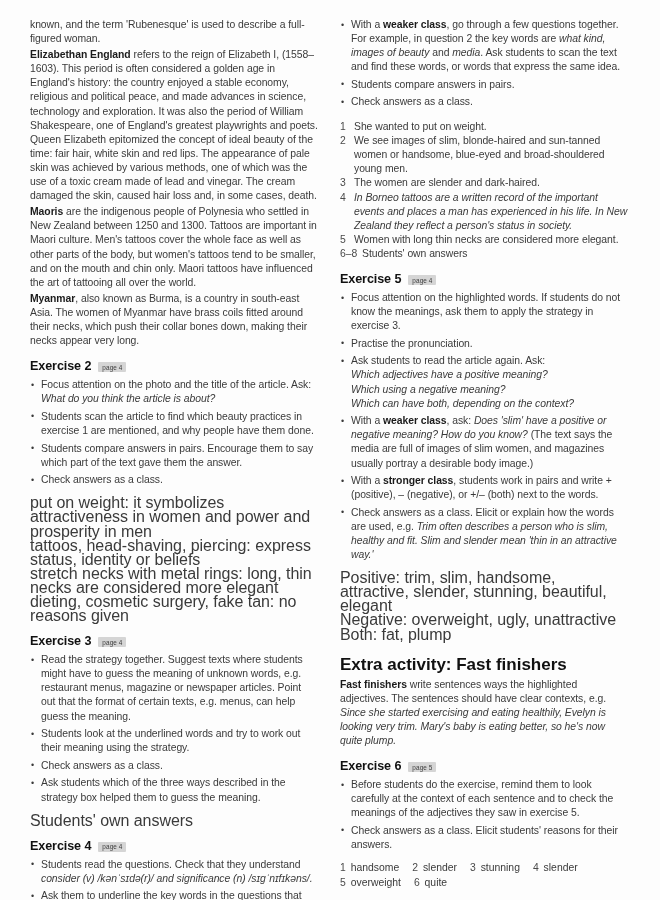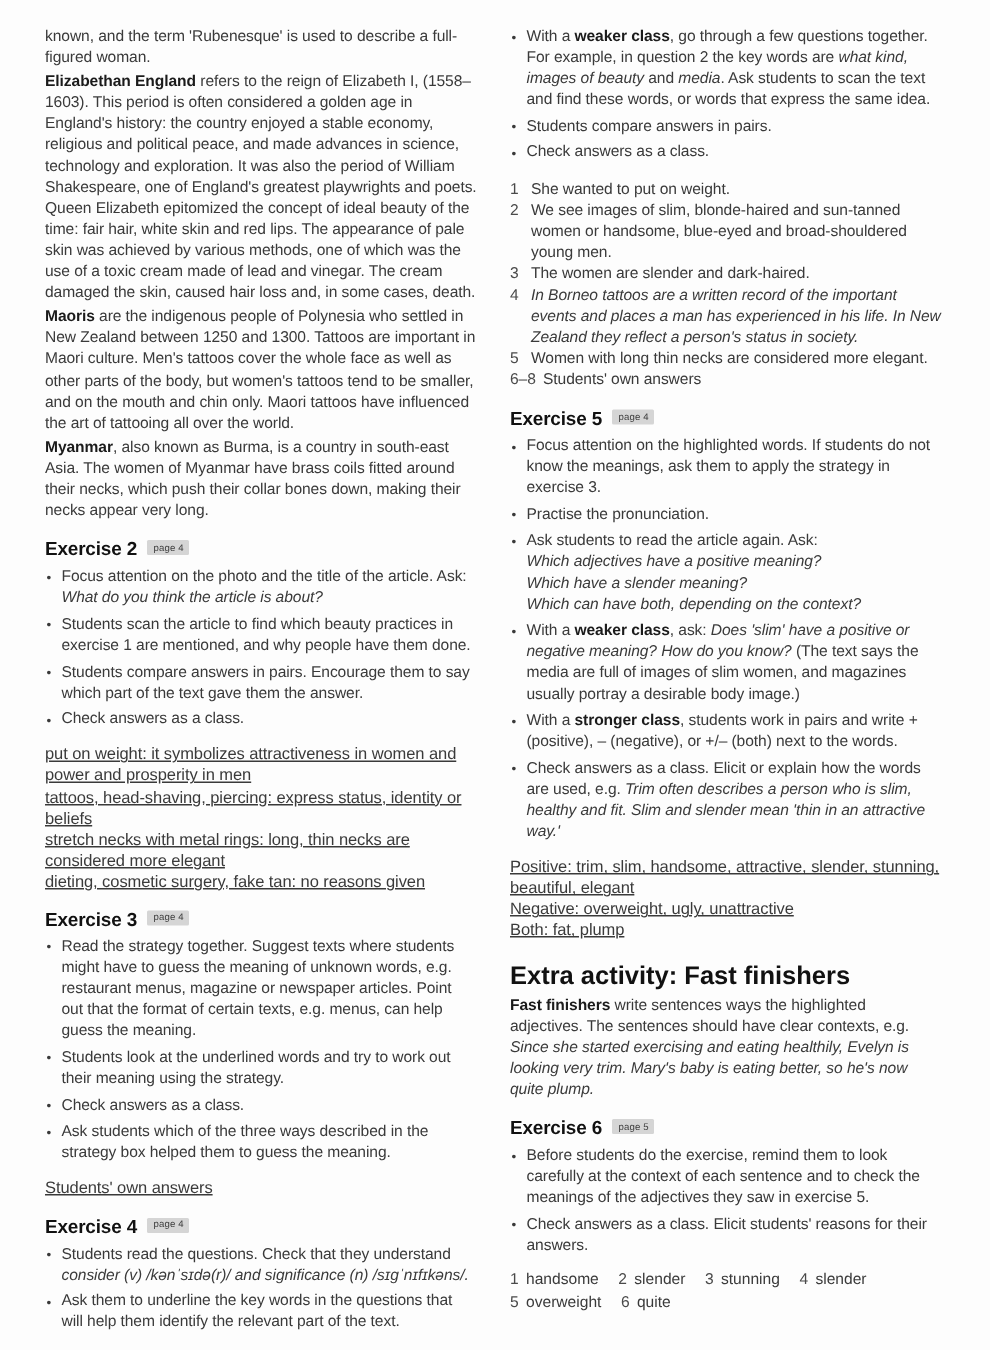--- a/index.html
+++ b/index.html
@@ -38,21 +38,21 @@
     line-height: 14.1px;
     letter-spacing: -0.05px;
     color: #3a3a3a;
     text-align: left;
   }
   .b { font-weight: bold; color: #1b1b1b; }
   .i { font-style: italic; }
   
   .ex-head {
     display: flex;
-    align-items: center;
+    align-items: flex-end;
     gap: 7px;
     margin: 11px 0 5px 0;
   }
   .ex-title {
     font-size: 12.6px;
     font-weight: bold;
     color: #111;
     letter-spacing: -0.1px;
   }
   .page-badge {
@@ -114,25 +114,24 @@
     position: absolute;
     left: 0;
     top: 0;
     color: #4a4a4a;
   }
   
   .answers {
     margin: 9px 0 0 0;
   }
   .answers .aline {
-    font-size: 11px;
+    font-size: 16px;
     line-height: 14.1px;
     color: #3a3a3a;
     letter-spacing: -0.05px;
-    text-decoration: underline;
   }
   .gap-s { height: 7px; }
   .inline-ans {
     font-size: 10.4px;
     line-height: 14.6px;
     color: #3a3a3a;
   }
   .inline-ans .num { color: #4a4a4a; margin-right: 2px; }
   .inline-ans .w { margin-right: 13px; }
 </style>
@@ -264,21 +263,21 @@
       <ul class="bul">
         <li>
           <span>Focus attention on the highlighted words. If students do not know the meanings, ask them to apply the strategy in exercise 3.</span>
         </li>
         <li>
           <span>Practise the pronunciation.</span>
         </li>
         <li>
           <span>Ask students to read the article again. Ask:</span><br>
           <span class="i">Which adjectives have a positive meaning?</span><br>
-          <span class="i">Which have a slender meaning?</span><br>
+          <span class="i">Which using a negative meaning?</span><br>
           <span class="i">Which can have both, depending on the context?</span>
         </li>
         <li>
           <span>With a </span><span class="b">weaker class</span><span>, ask: </span><span class="i">Does 'slim' have a positive or negative meaning? How do you know?</span><span> (The text says the media are full of images of slim women, and magazines usually portray a desirable body image.)</span>
         </li>
         <li>
           <span>With a </span><span class="b">stronger class</span><span>, students work in pairs and write + (positive), – (negative), or +/– (both) next to the words.</span>
         </li>
         <li>
           <span>Check answers as a class. Elicit or explain how the words are used, e.g. </span><span class="i">Trim often describes a person who is slim, healthy and fit. Slim and slender mean 'thin in an attractive way.'</span>

